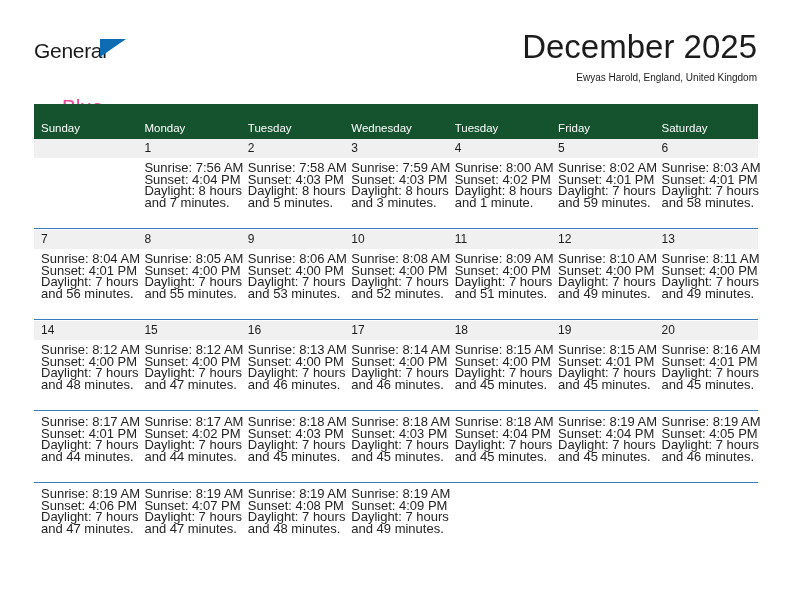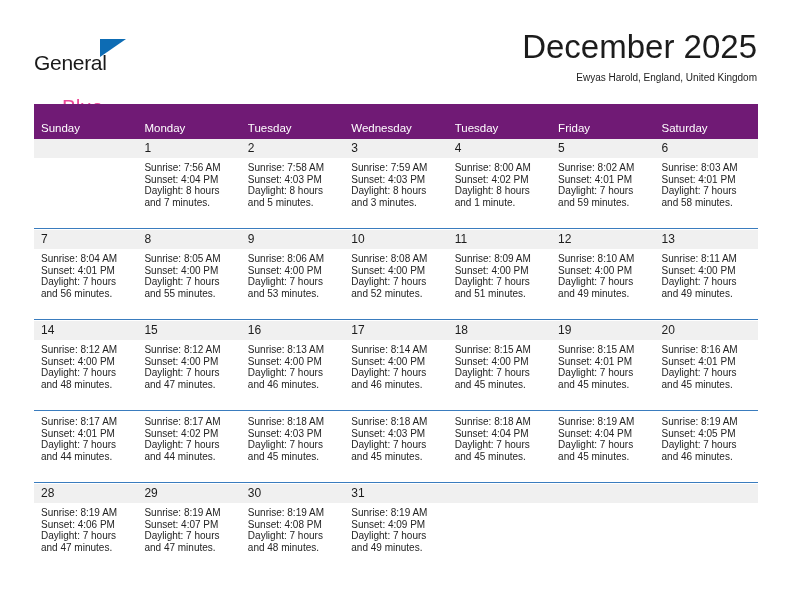--- a/index.html
+++ b/index.html
@@ -33,21 +33,21 @@
   .logo {
     position: absolute;
     left: 34px;
     top: 36px;
     width: 130px;
     height: 46px;
   }
   .logo-general {
     position: absolute;
     left: 0;
-    top: 16px;
+    top: 4px;
     font-size: 21px;
     letter-spacing: -0.3px;
     color: #1a1a1a;
     font-family: "Liberation Sans", sans-serif;
     line-height: 22px;
   }
   .logo-tri {
     position: absolute;
     left: 66px;
     top: 3px;
@@ -102,21 +102,21 @@
 
   table.cal {
     width: 724px;
     border-collapse: collapse;
     table-layout: fixed;
   }
 
   table.cal col { width: 103.43px; }
 
   thead th {
-    background: #701a75;
+    background: #14532d;
     color: #ffffff;
     font-size: 11.5px;
     font-weight: normal;
     text-align: left;
     padding: 18px 0 5px 7px;
     height: 28px;
     line-height: 12px;
     font-family: "Liberation Sans", sans-serif;
   }
 
@@ -126,21 +126,21 @@
     color: #1c1c1c;
     padding: 3px 0 3px 7px;
     height: 18px;
     line-height: 13px;
     vertical-align: top;
     font-family: "Liberation Sans", sans-serif;
   }
 
   tbody tr.detail-row td {
     background: #ffffff;
-    font-size: 10px;
+    font-size: 13px;
     color: #242424;
     padding: 4px 5px 6px 7px;
     height: 70px;
     line-height: 11.6px;
     vertical-align: top;
     font-family: "Liberation Sans", sans-serif;
   }
 
   tbody tr.detail-row td .ln { display: block; white-space: nowrap; }
 
@@ -400,55 +400,46 @@
             <td>
               <span class="ln">Sunrise: 8:19 AM</span>
               <span class="ln">Sunset: 4:05 PM</span>
               <span class="ln">Daylight: 7 hours</span>
               <span class="ln">and 46 minutes.</span>
             </td>
           </tr>
           <tr class="sep-row">
             <td colspan="7"></td>
           </tr>
-          <tr class="daynum-row">
-            <td>28</td>
-            <td>29</td>
-            <td>30</td>
-            <td>31</td>
+          <tr class="detail-row">
+            <td>
+              <span class="ln">Sunrise: 8:19 AM</span>
+              <span class="ln">Sunset: 4:06 PM</span>
+              <span class="ln">Daylight: 7 hours</span>
+              <span class="ln">and 47 minutes.</span>
+            </td>
+            <td>
+              <span class="ln">Sunrise: 8:19 AM</span>
+              <span class="ln">Sunset: 4:07 PM</span>
+              <span class="ln">Daylight: 7 hours</span>
+              <span class="ln">and 47 minutes.</span>
+            </td>
+            <td>
+              <span class="ln">Sunrise: 8:19 AM</span>
+              <span class="ln">Sunset: 4:08 PM</span>
+              <span class="ln">Daylight: 7 hours</span>
+              <span class="ln">and 48 minutes.</span>
+            </td>
+            <td>
+              <span class="ln">Sunrise: 8:19 AM</span>
+              <span class="ln">Sunset: 4:09 PM</span>
+              <span class="ln">Daylight: 7 hours</span>
+              <span class="ln">and 49 minutes.</span>
+            </td>
             <td class="empty"></td>
             <td class="empty"></td>
             <td class="empty"></td>
           </tr>
-          <tr class="detail-row">
-            <td>
-              <span class="ln">Sunrise: 8:19 AM</span>
-              <span class="ln">Sunset: 4:06 PM</span>
-              <span class="ln">Daylight: 7 hours</span>
-              <span class="ln">and 47 minutes.</span>
-            </td>
-            <td>
-              <span class="ln">Sunrise: 8:19 AM</span>
-              <span class="ln">Sunset: 4:07 PM</span>
-              <span class="ln">Daylight: 7 hours</span>
-              <span class="ln">and 47 minutes.</span>
-            </td>
-            <td>
-              <span class="ln">Sunrise: 8:19 AM</span>
-              <span class="ln">Sunset: 4:08 PM</span>
-              <span class="ln">Daylight: 7 hours</span>
-              <span class="ln">and 48 minutes.</span>
-            </td>
-            <td>
-              <span class="ln">Sunrise: 8:19 AM</span>
-              <span class="ln">Sunset: 4:09 PM</span>
-              <span class="ln">Daylight: 7 hours</span>
-              <span class="ln">and 49 minutes.</span>
-            </td>
-            <td class="empty"></td>
-            <td class="empty"></td>
-            <td class="empty"></td>
-          </tr>
         </tbody>
     </table>
   </div>
 
 </div>
 
 </body></html>

